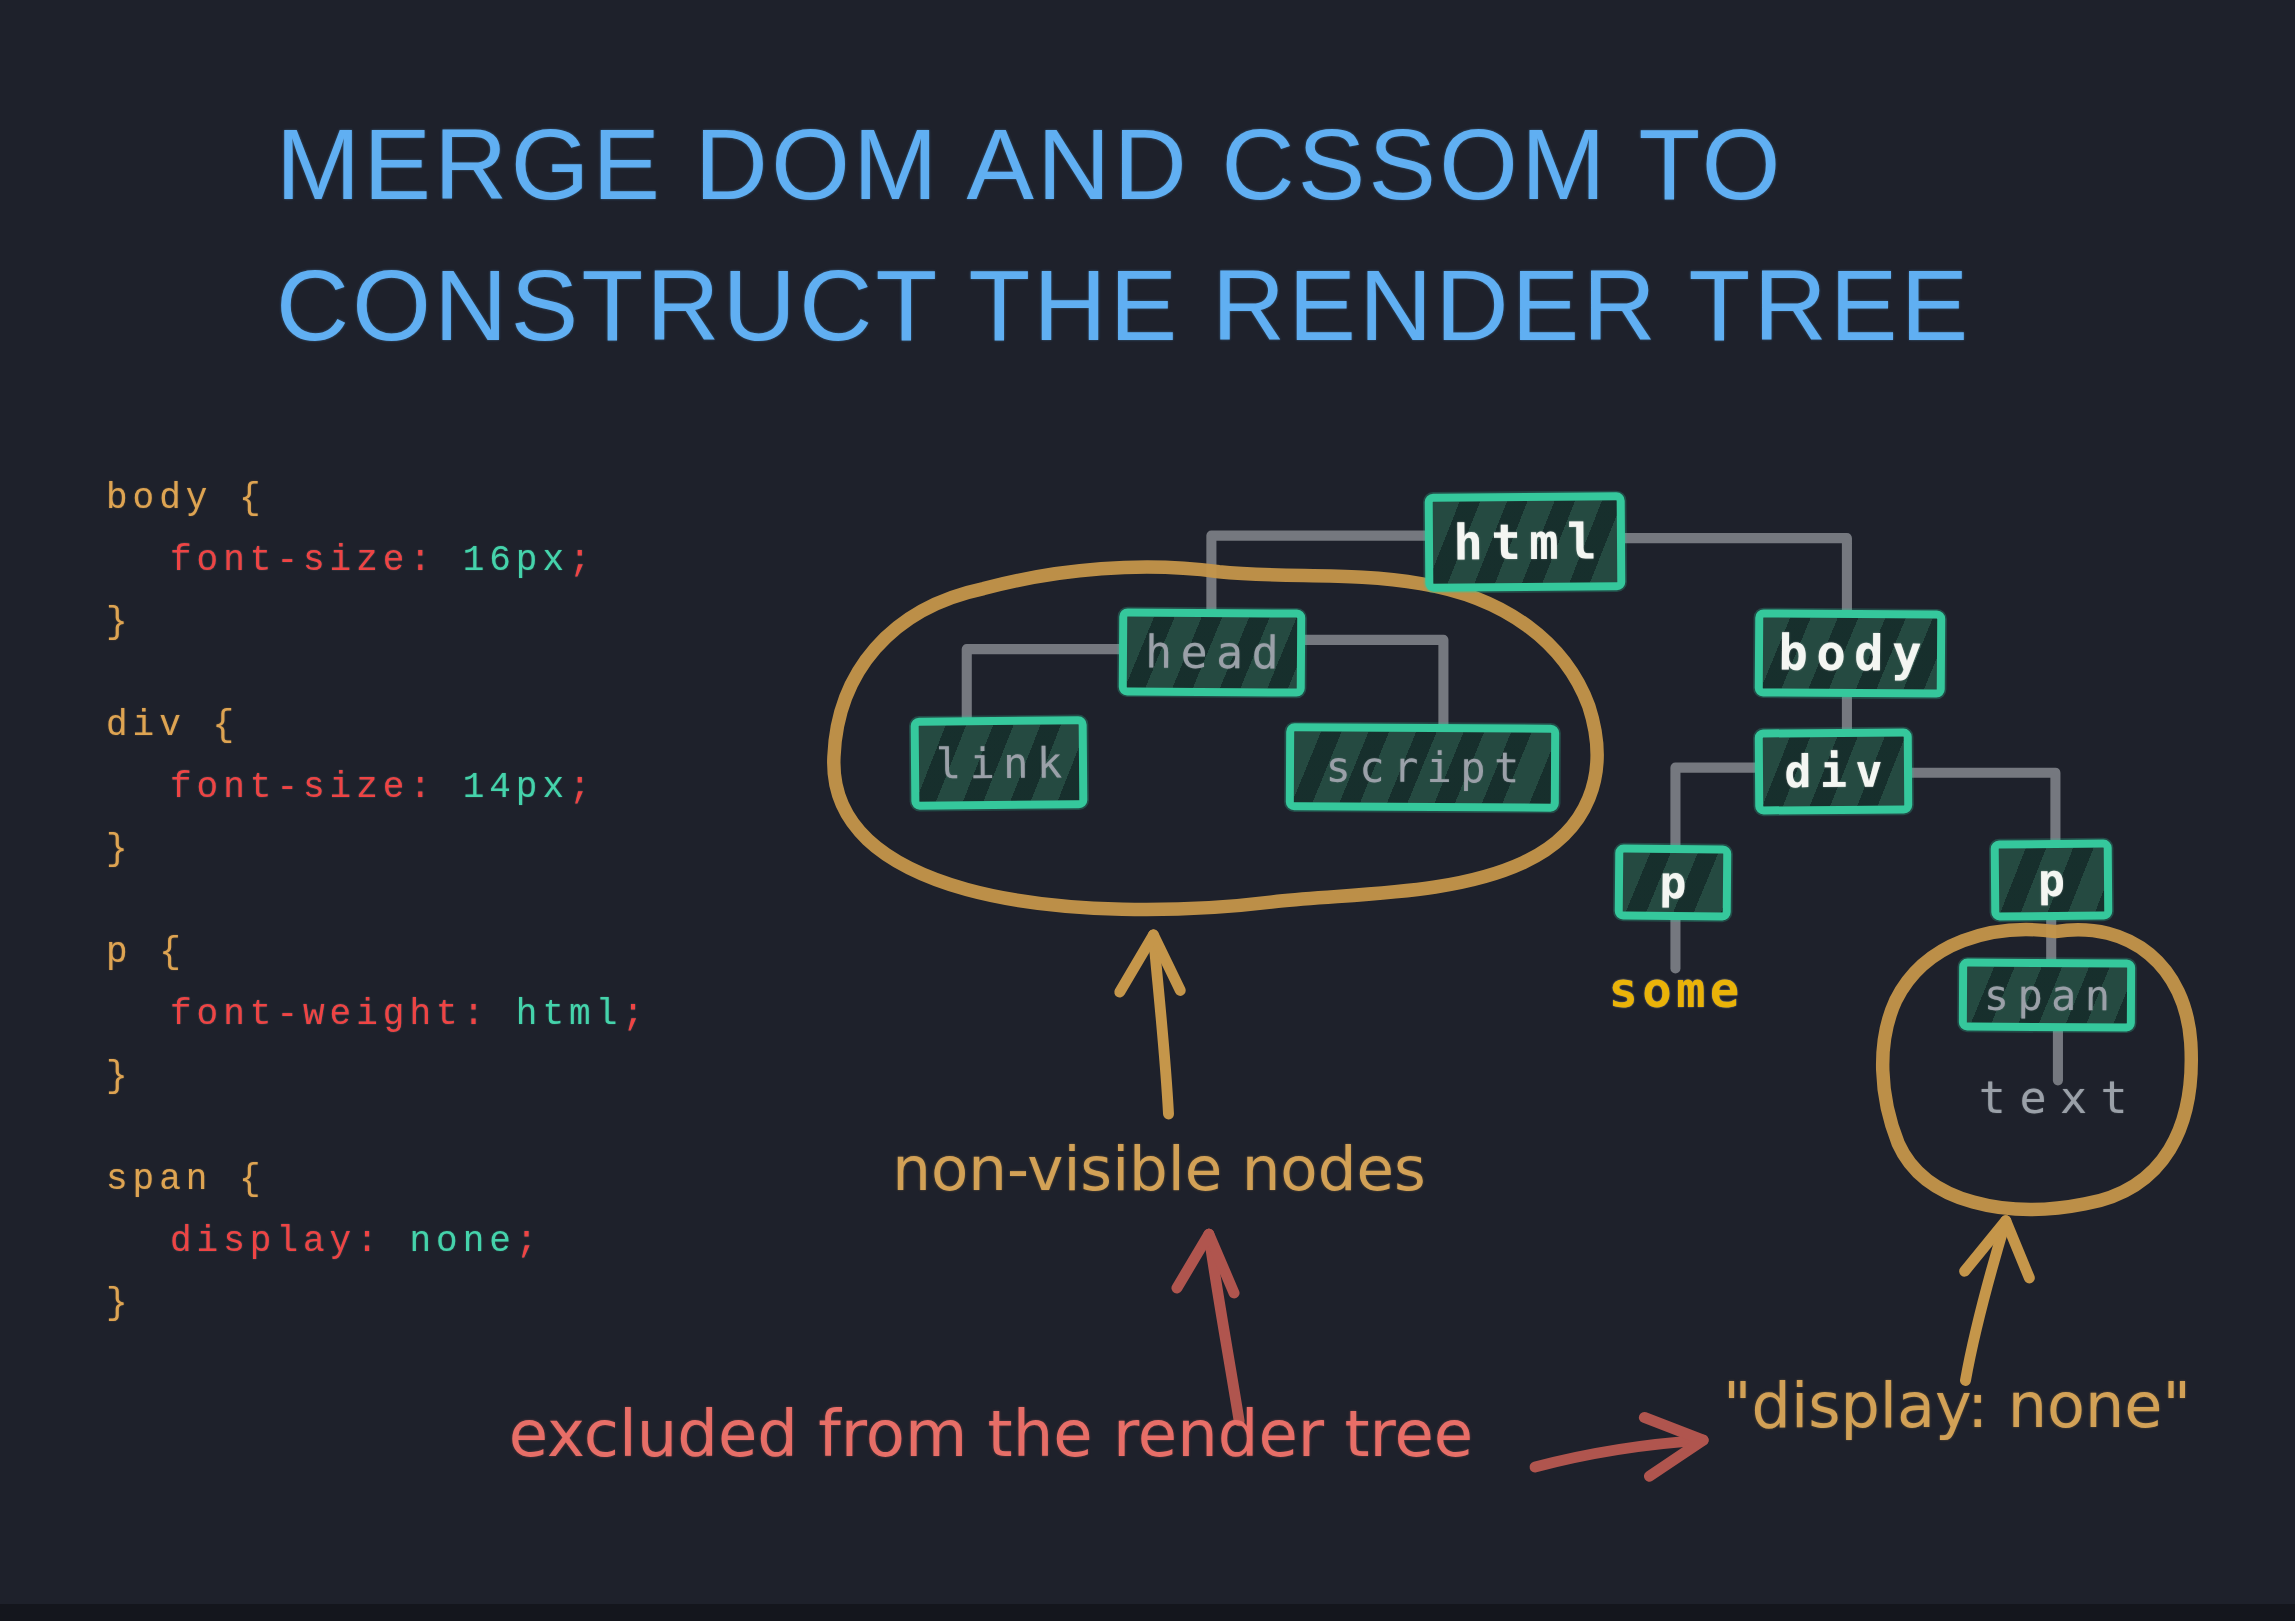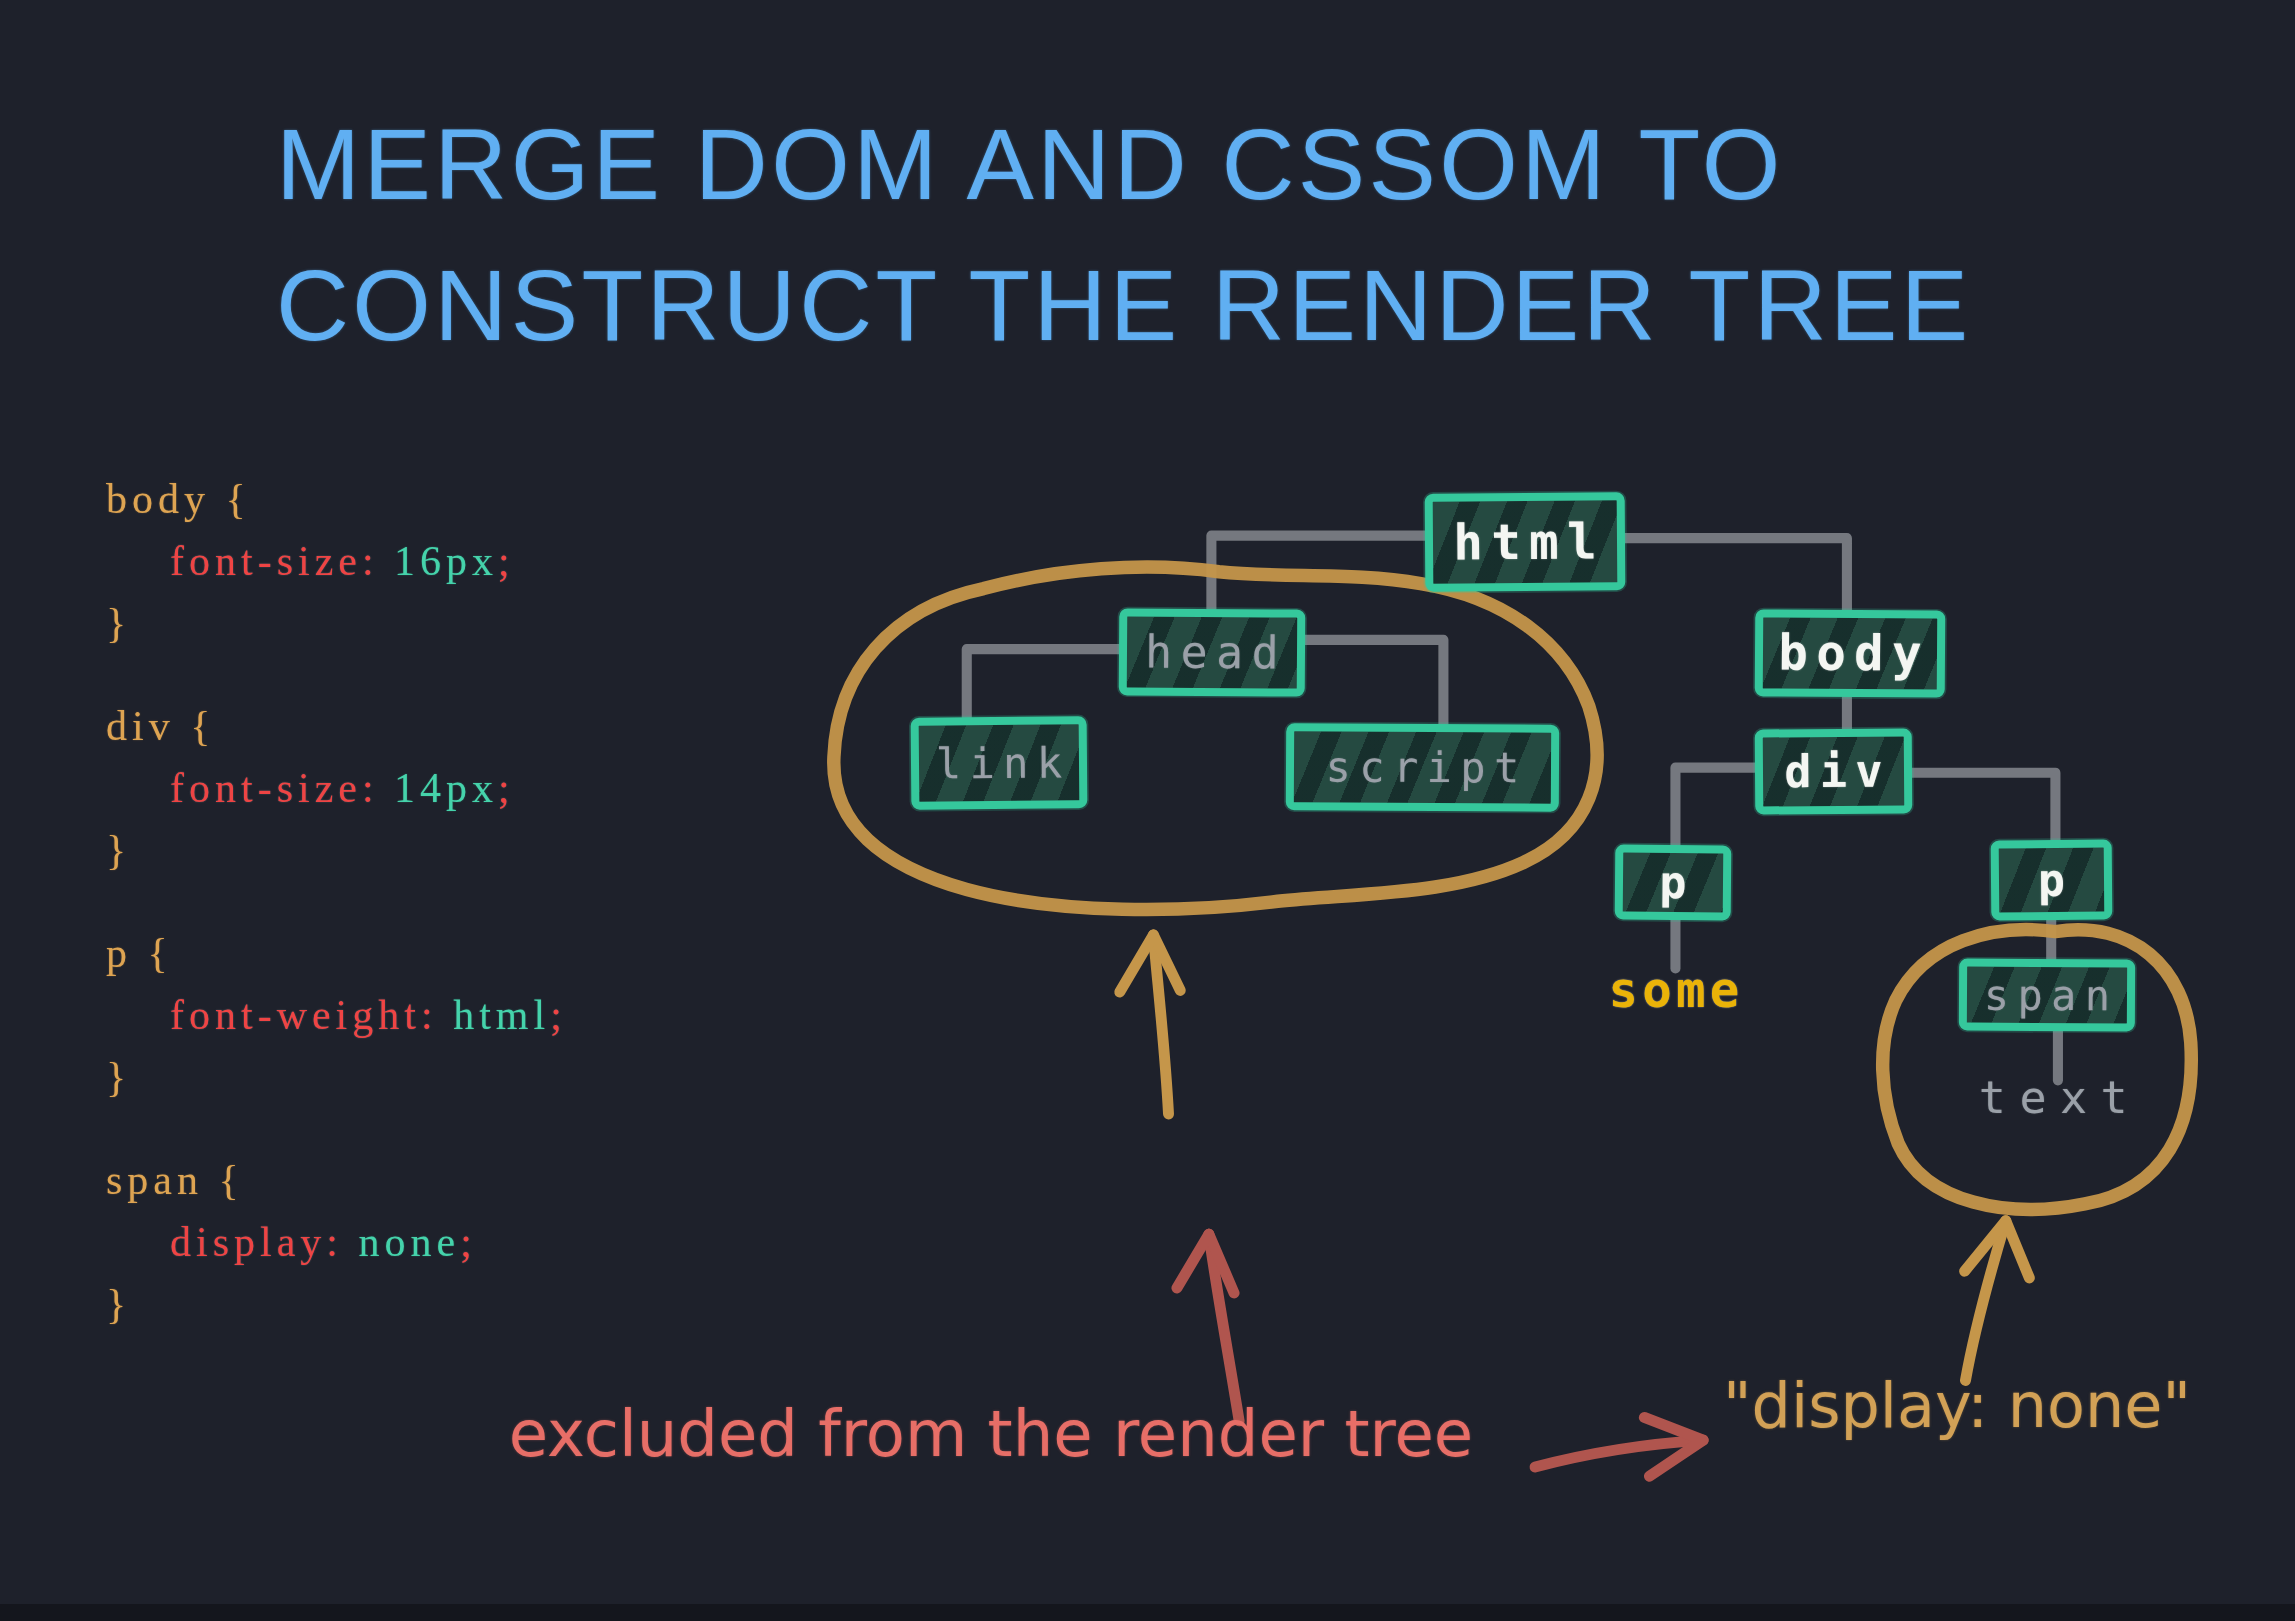--- a/index.html
+++ b/index.html
@@ -14,22 +14,22 @@
     position:absolute; left:276px; top:94px;
     color:#60aff2; font-size:101px; line-height:141px;
     letter-spacing:3.4px; font-weight:400; white-space:nowrap;
     font-family:"Liberation Sans", sans-serif;
     text-shadow:0 0 2.5px rgba(96,175,242,.45);
   }
 
   
   .code {
     position:absolute; left:106px; top:468px;
-    font-family:Liberation Serif, serif;
-    font-size:42px; line-height:62px; letter-spacing:5px; white-space:nowrap;
+    font-family:Liberation Mono, monospace;
+    font-size:36px; line-height:62px; letter-spacing:5px; white-space:nowrap;
   }
   .code .rule { margin-bottom:41px; }
   .code .ln { display:block; }
   .code .indent { padding-left:64px; }
   .sel, .brace { color:#dea452; text-shadow:0 0 1.7px rgba(222,164,82,.4); }
   .prop, .punct { color:#ef4444; text-shadow:0 0 1.7px rgba(198,201,206,.35); }
   .val  { color:#45d3ab; text-shadow:0 0 1.7px rgba(69,211,171,.4); }
 
   
   .overlay { position:absolute; left:0; top:0; width:2295px; height:1621px; }
@@ -154,18 +154,19 @@
   <div class="node visible-node" style="left:1991px;top:840px;width:121px;height:80px;transform:rotate(-.5deg)">
     <span class="lbl" style="font-size:45px">p</span>
   </div>
   <div class="node hidden-node" style="left:1959px;top:959px;width:176px;height:72px;transform:rotate(.3deg)">
     <span class="lbl" style="font-size:42px">span</span>
   </div>
 
   <div class="textnode white" style="left:1676px;top:990px">some</div>
   <div class="textnode gray" style="left:2060px;top:1097px">text</div>
 
+  <div class="ann gold ann-nonvisible">non-visible nodes</div>
   <div class="ann red ann-excluded">excluded from the render tree</div>
   <div class="ann gold ann-displaynone">"display: none"</div>
 
   <div class="bottom-edge"></div>
 </div>
 
 
 </body></html>

